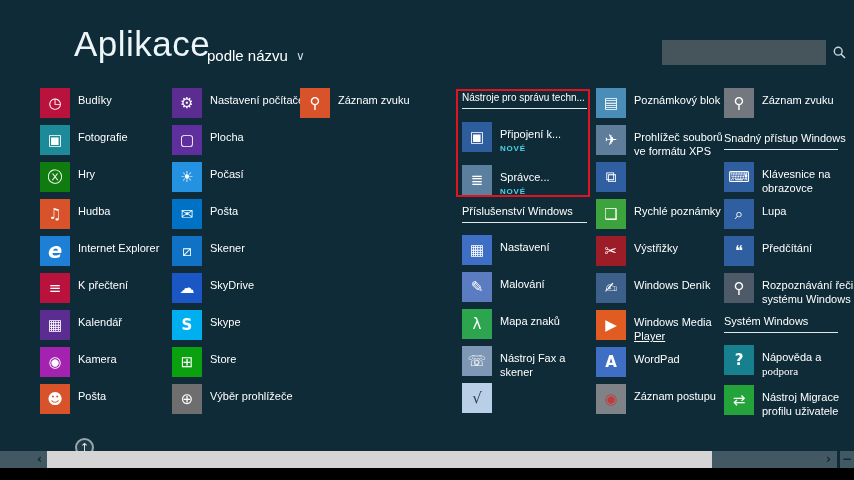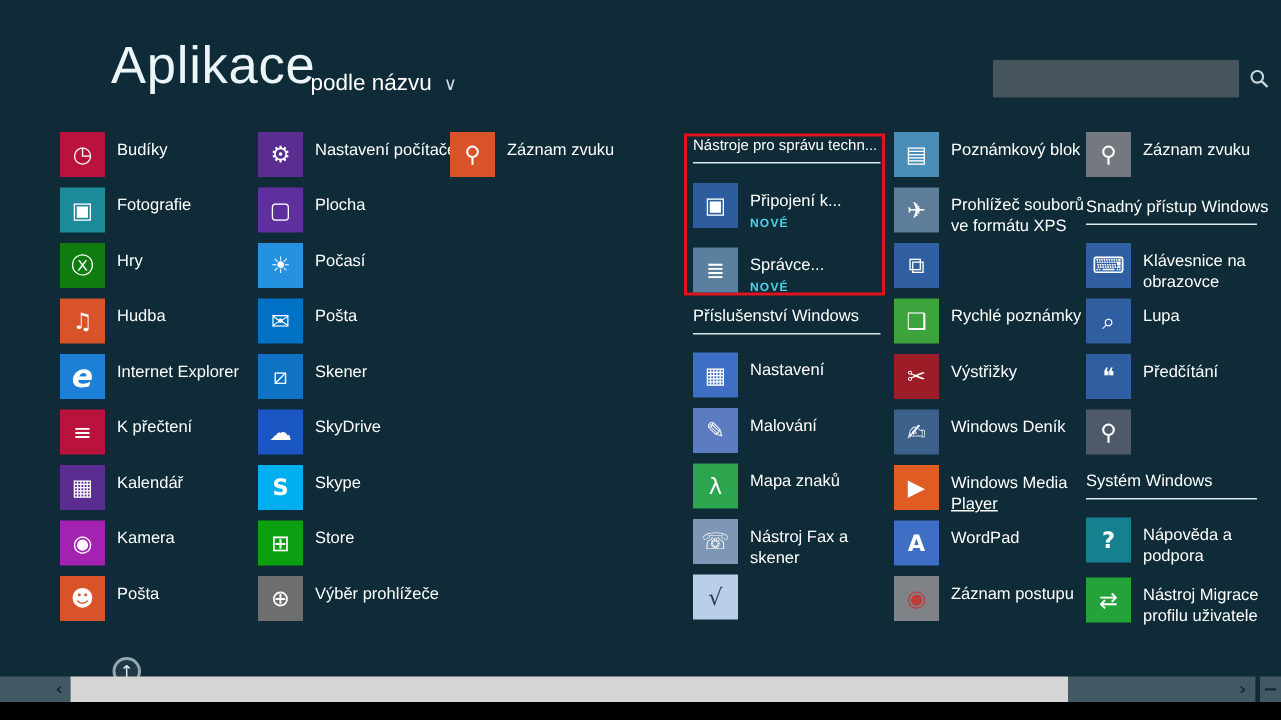--- a/index.html
+++ b/index.html
@@ -339,30 +339,31 @@
         <div class="app-item" style="top: 236px;">
           <span class="tile" style="background: rgb(47, 95, 160);">
             <span class="glyph">❝</span>
           </span>
           <span class="meta"><span class="l">Předčítání</span></span>
         </div>
         <div class="app-item" style="top: 273px;">
           <span class="tile" style="background: rgb(78, 90, 104);">
             <span class="glyph">⚲</span>
           </span>
+          <span class="meta"><span class="l">Rozpoznávání řeči</span><span class="l" style="display: block;">systému Windows</span></span>
         </div>
         <div class="section-header" style="top: 315px;">
           <div class="sec-title">Systém Windows</div>
           <div class="sec-line"></div>
         </div>
         <div class="app-item" style="top: 345px;">
           <span class="tile" style="background: rgb(23, 128, 143);">
             <span class="glyph bold">?</span>
           </span>
-          <span class="meta"><span class="l">Nápověda a</span><span class="l" style="display: block;">podpora</span></span>
+          <span class="meta"><span class="l">Nápověda a</span><span class="l" style="display: block; font-family: Liberation Serif, serif;">podpora</span></span>
         </div>
         <div class="app-item" style="top: 385px;">
           <span class="tile" style="background: rgb(35, 163, 57);">
             <span class="glyph">⇄</span>
           </span>
           <span class="meta"><span class="l">Nástroj Migrace</span><span class="l" style="display: block;">profilu uživatele</span></span>
         </div>
       </div>
     </div>
 

